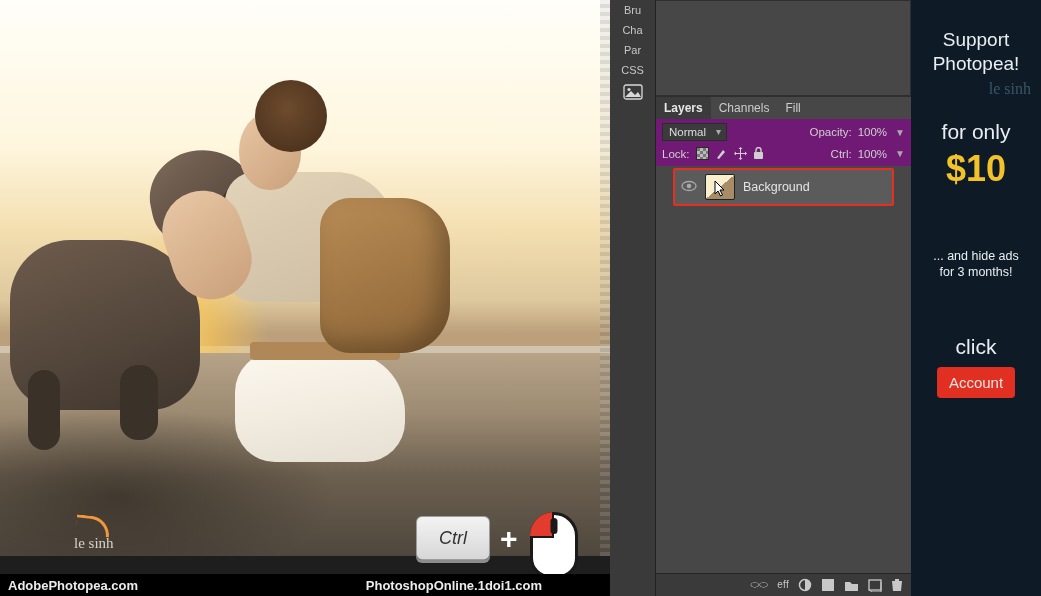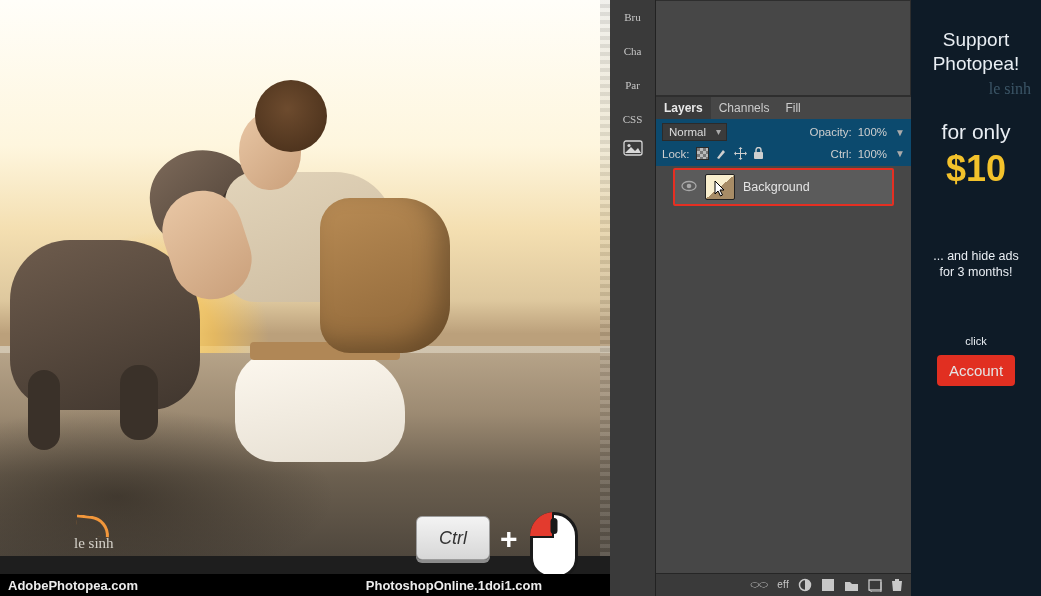--- a/index.html
+++ b/index.html
@@ -58,26 +58,26 @@
   .mouse-wheel { position:absolute; top:6px; left:50%; transform:translateX(-50%); width:7px; height:16px; background:#1a1a1a; border-radius:4px; }
 
   
   .footer { position:absolute; left:0; bottom:0; width:610px; height:22px; background:#000; color:#ececec;
     display:flex; align-items:center; font-size:13px; font-weight:600; padding:0 8px; gap:140px;}
   .footer span:last-child { margin-left:auto; margin-right:60px; }
 
   
   .right-col { flex:1; display:flex; height:596px; }
   .panel-stack { width:46px; background:#3a3a3a; border-right:1px solid #222; display:flex; flex-direction:column; align-items:center; font-size:11px; }
-  .panel-stack .ptab { width:100%; text-align:center; padding:11px 0; color:#c7c7c7; cursor:pointer;font-family:Liberation Serif, serif; }
+  .panel-stack .ptab { width:100%; text-align:center; padding:4px 0; color:#c7c7c7; cursor:pointer; }
   .panel-stack svg { margin-top:4px; }
 
   .panel-main { flex:1; background:#474747; display:flex; flex-direction:column; min-width:0; }
   .empty-top { height:96px; background:#474747; border:1px solid #2e2e2e; border-left:none; }
-  .layers-panel { flex:1; background:#0c4a6e; border-top:1px solid #2e2e2e; display:flex; flex-direction:column; min-width:0;}
+  .layers-panel { flex:1; background:#701a75; border-top:1px solid #2e2e2e; display:flex; flex-direction:column; min-width:0;}
   .tabs { display:flex; background:#474747; font-size:12px; }
   .tabs .tab { padding:4px 8px; color:#ccc; cursor:pointer; }
   .tabs .tab.active { background:#3b3b3b; font-weight:600; color:#e8e8e8; }
   .blend-row { display:flex; align-items:center; gap:6px; padding:4px 6px; font-size:11.5px; color:#cfcfcf; }
   .blend-select { background:#3b3b3b; color:#ddd; font-size:11.5px; padding:2px 20px 2px 6px; border:1px solid #2b2b2b;
     position:relative; }
   .blend-select:after { content:"▾"; position:absolute; right:5px; top:2px; font-size:10px; color:#aaa; }
   .opf { margin-left:auto; }
   .small-arrow { font-size:10px; color:#aaa; margin-left:2px; }
   .lock-row { display:flex; align-items:center; gap:6px; padding:2px 6px 6px; font-size:11.5px; color:#cfcfcf; }
@@ -99,21 +99,21 @@
   .tb.txt { font-size:10px; letter-spacing:.3px; }
 
   
   .ad { width:130px; background:#0e1b27; color:#e9eef3; display:flex; flex-direction:column; align-items:center;
     padding:28px 6px; font-family: "Segoe UI", Arial, sans-serif; }
   .ad h3 { font-size:19px; font-weight:500; text-align:center; line-height:1.25; }
   .ad .logo { color:#3b5566; font-size:16px; font-family: Georgia, serif; align-self:flex-end; margin:4px 4px 10px 0;}
   .ad .foronly { font-size:21px; margin-top:12px; }
   .ad .price { color:#f3c22b; font-size:36px; font-weight:700; margin:4px 0 10px; }
   .ad .sub { font-size:12.5px; text-align:center; line-height:1.35;margin-top:48px; }
-  .ad .click { font-size:11px; margin-top:54px; }
+  .ad .click { font-size:21px; margin-top:54px; }
   .ad .acct-btn { background:#e12f21; color:#e5e5e5; border:none; border-radius:4px; padding:7px 12px;
     font-size:15px; margin-top:8px; cursor:pointer; }
 </style>
 </head>
 <body>
 
 <div class="app">
 
   <div class="canvas-area">
     <div class="canvas-bg">

